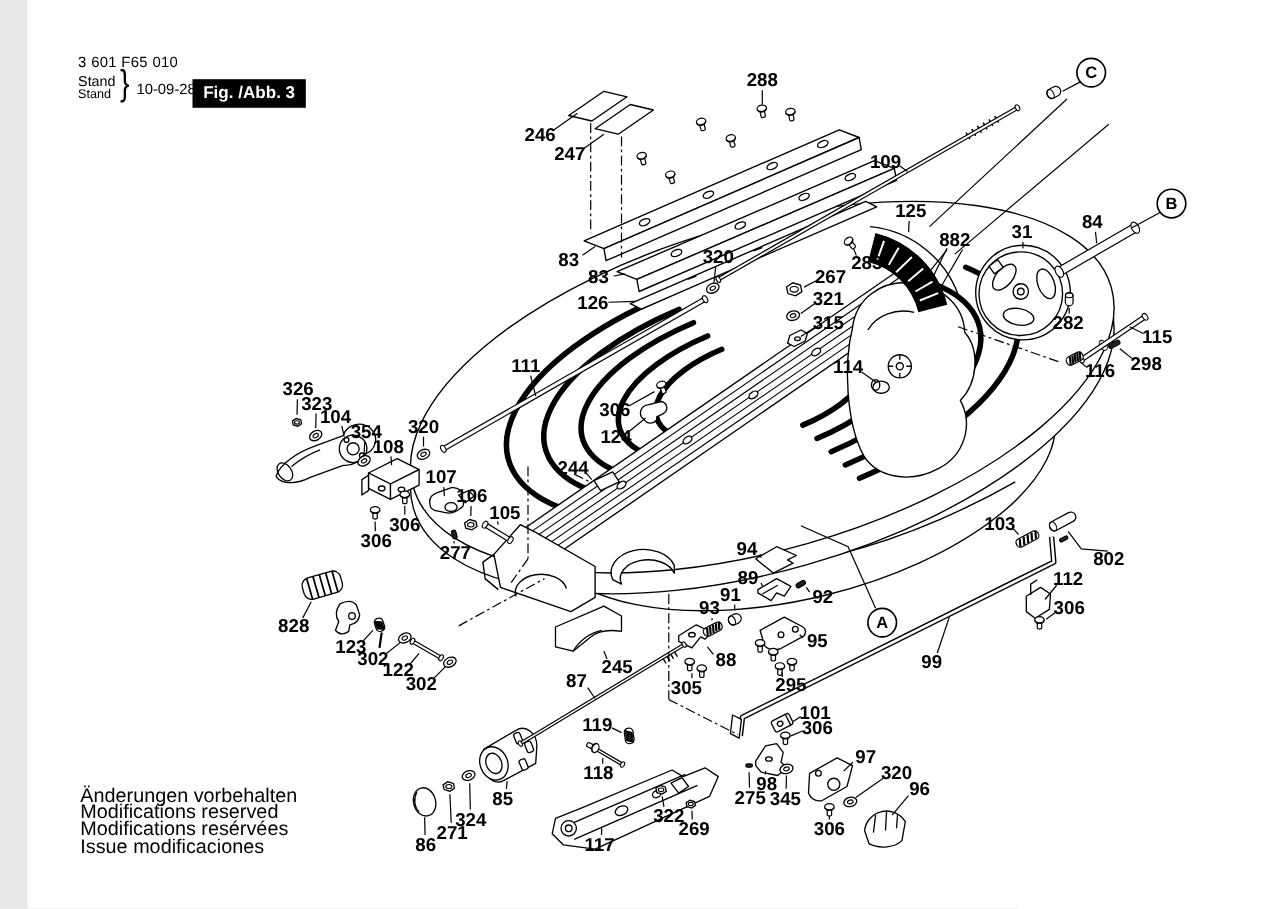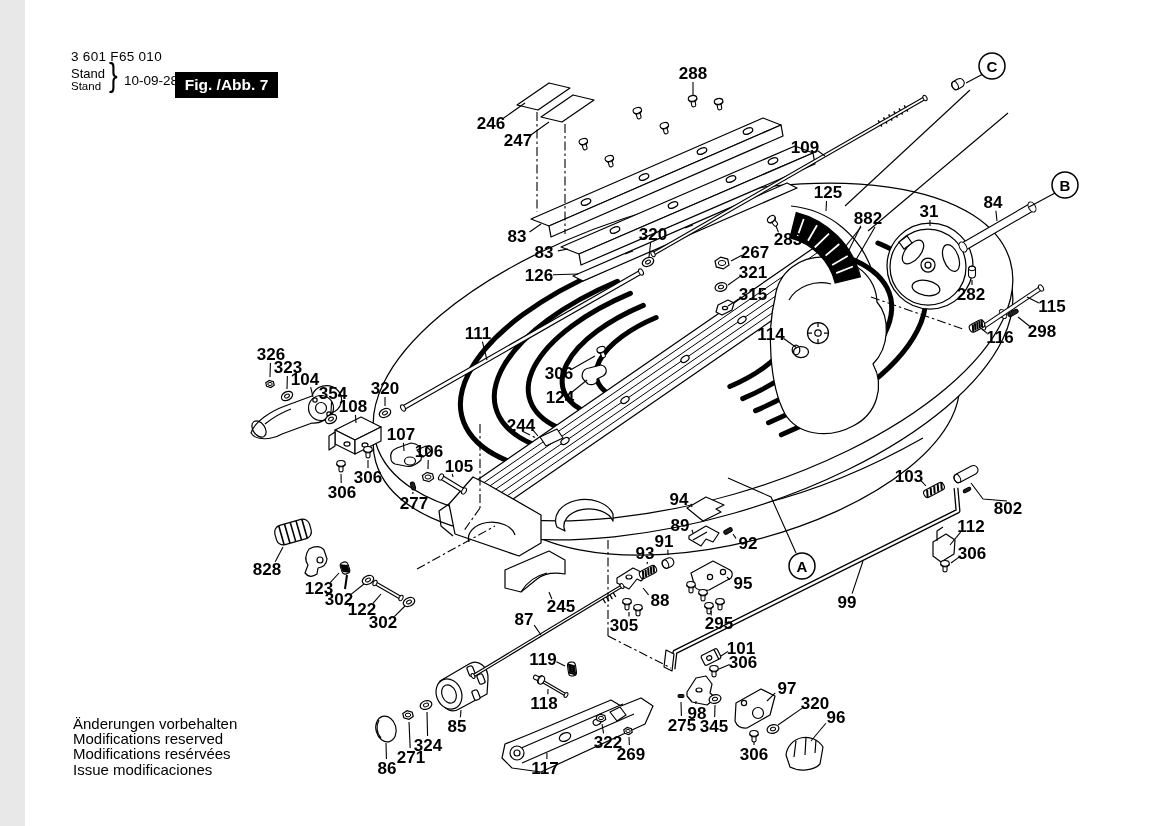--- a/index.html
+++ b/index.html
@@ -6,35 +6,35 @@
   .page{position:relative;width:1169px;height:826px;background:#fff;overflow:hidden;
         font-family:"Liberation Sans",sans-serif;color:#000;margin-left:25px;}
   svg{position:absolute;left:0;top:0;}
   .hdr-pn{position:absolute;left:46px;top:49px;font-size:13.5px;letter-spacing:.3px;}
   .hdr-stand{position:absolute;left:46px;top:68px;font-size:13px;line-height:11px;}
   .hdr-issue{position:absolute;left:46px;top:81px;font-size:11.5px;line-height:11px;}
   .hdr-brace{position:absolute;left:84px;top:60px;font-size:26px;font-weight:400;transform:scaleY(1.25);}
   .hdr-date{position:absolute;left:99px;top:73px;font-size:13.5px;}
   .fig-badge{position:absolute;left:150px;top:72px;width:103px;height:26px;background:#000;color:#fff;
              font-size:15.5px;font-weight:bold;text-align:center;line-height:26px;}
-  .footer{position:absolute;left:48px;top:716px;font-size:15px;line-height:15.2px;}
+  .footer{position:absolute;left:48px;top:716px;font-size:18px;line-height:15.2px;}
   svg text.plabel{font-family:"Liberation Sans",sans-serif;font-weight:bold;font-size:17px;fill:#000;}
   svg text.ref{font-family:"Liberation Sans",sans-serif;font-weight:bold;font-size:15px;fill:#000;}
 </style>
 </head>
 <body>
 
 <div class="page">
 
   <div class="hdr-pn">3 601 F65 010</div>
   <div class="hdr-stand">Stand</div>
   <div class="hdr-issue">Stand</div>
   <div class="hdr-brace">}</div>
   <div class="hdr-date">10-09-28</div>
-  <div class="fig-badge">Fig. /Abb. 7</div>
+  <div class="fig-badge">Fig. /Abb. 3</div>
 
   <svg id="art" width="1169" height="826" viewBox="0 0 1169 826">
 
     <g stroke="#000" fill="#fff" stroke-width="1.25" stroke-linejoin="round">
       <ellipse cx="700" cy="432" rx="240" ry="112" transform="rotate(-14 700 432)"></ellipse>
       <path d="M480,505 Q690,556 898,438" fill="none"></path>
       <ellipse cx="668" cy="371" rx="330" ry="148" transform="rotate(-16 668 371)"></ellipse>
       <ellipse cx="668" cy="352" rx="330" ry="148" transform="rotate(-16 668 352)"></ellipse>
 
       <g transform="translate(668,352) rotate(-16) scale(1,0.4485)" fill="none" stroke-linecap="round">

